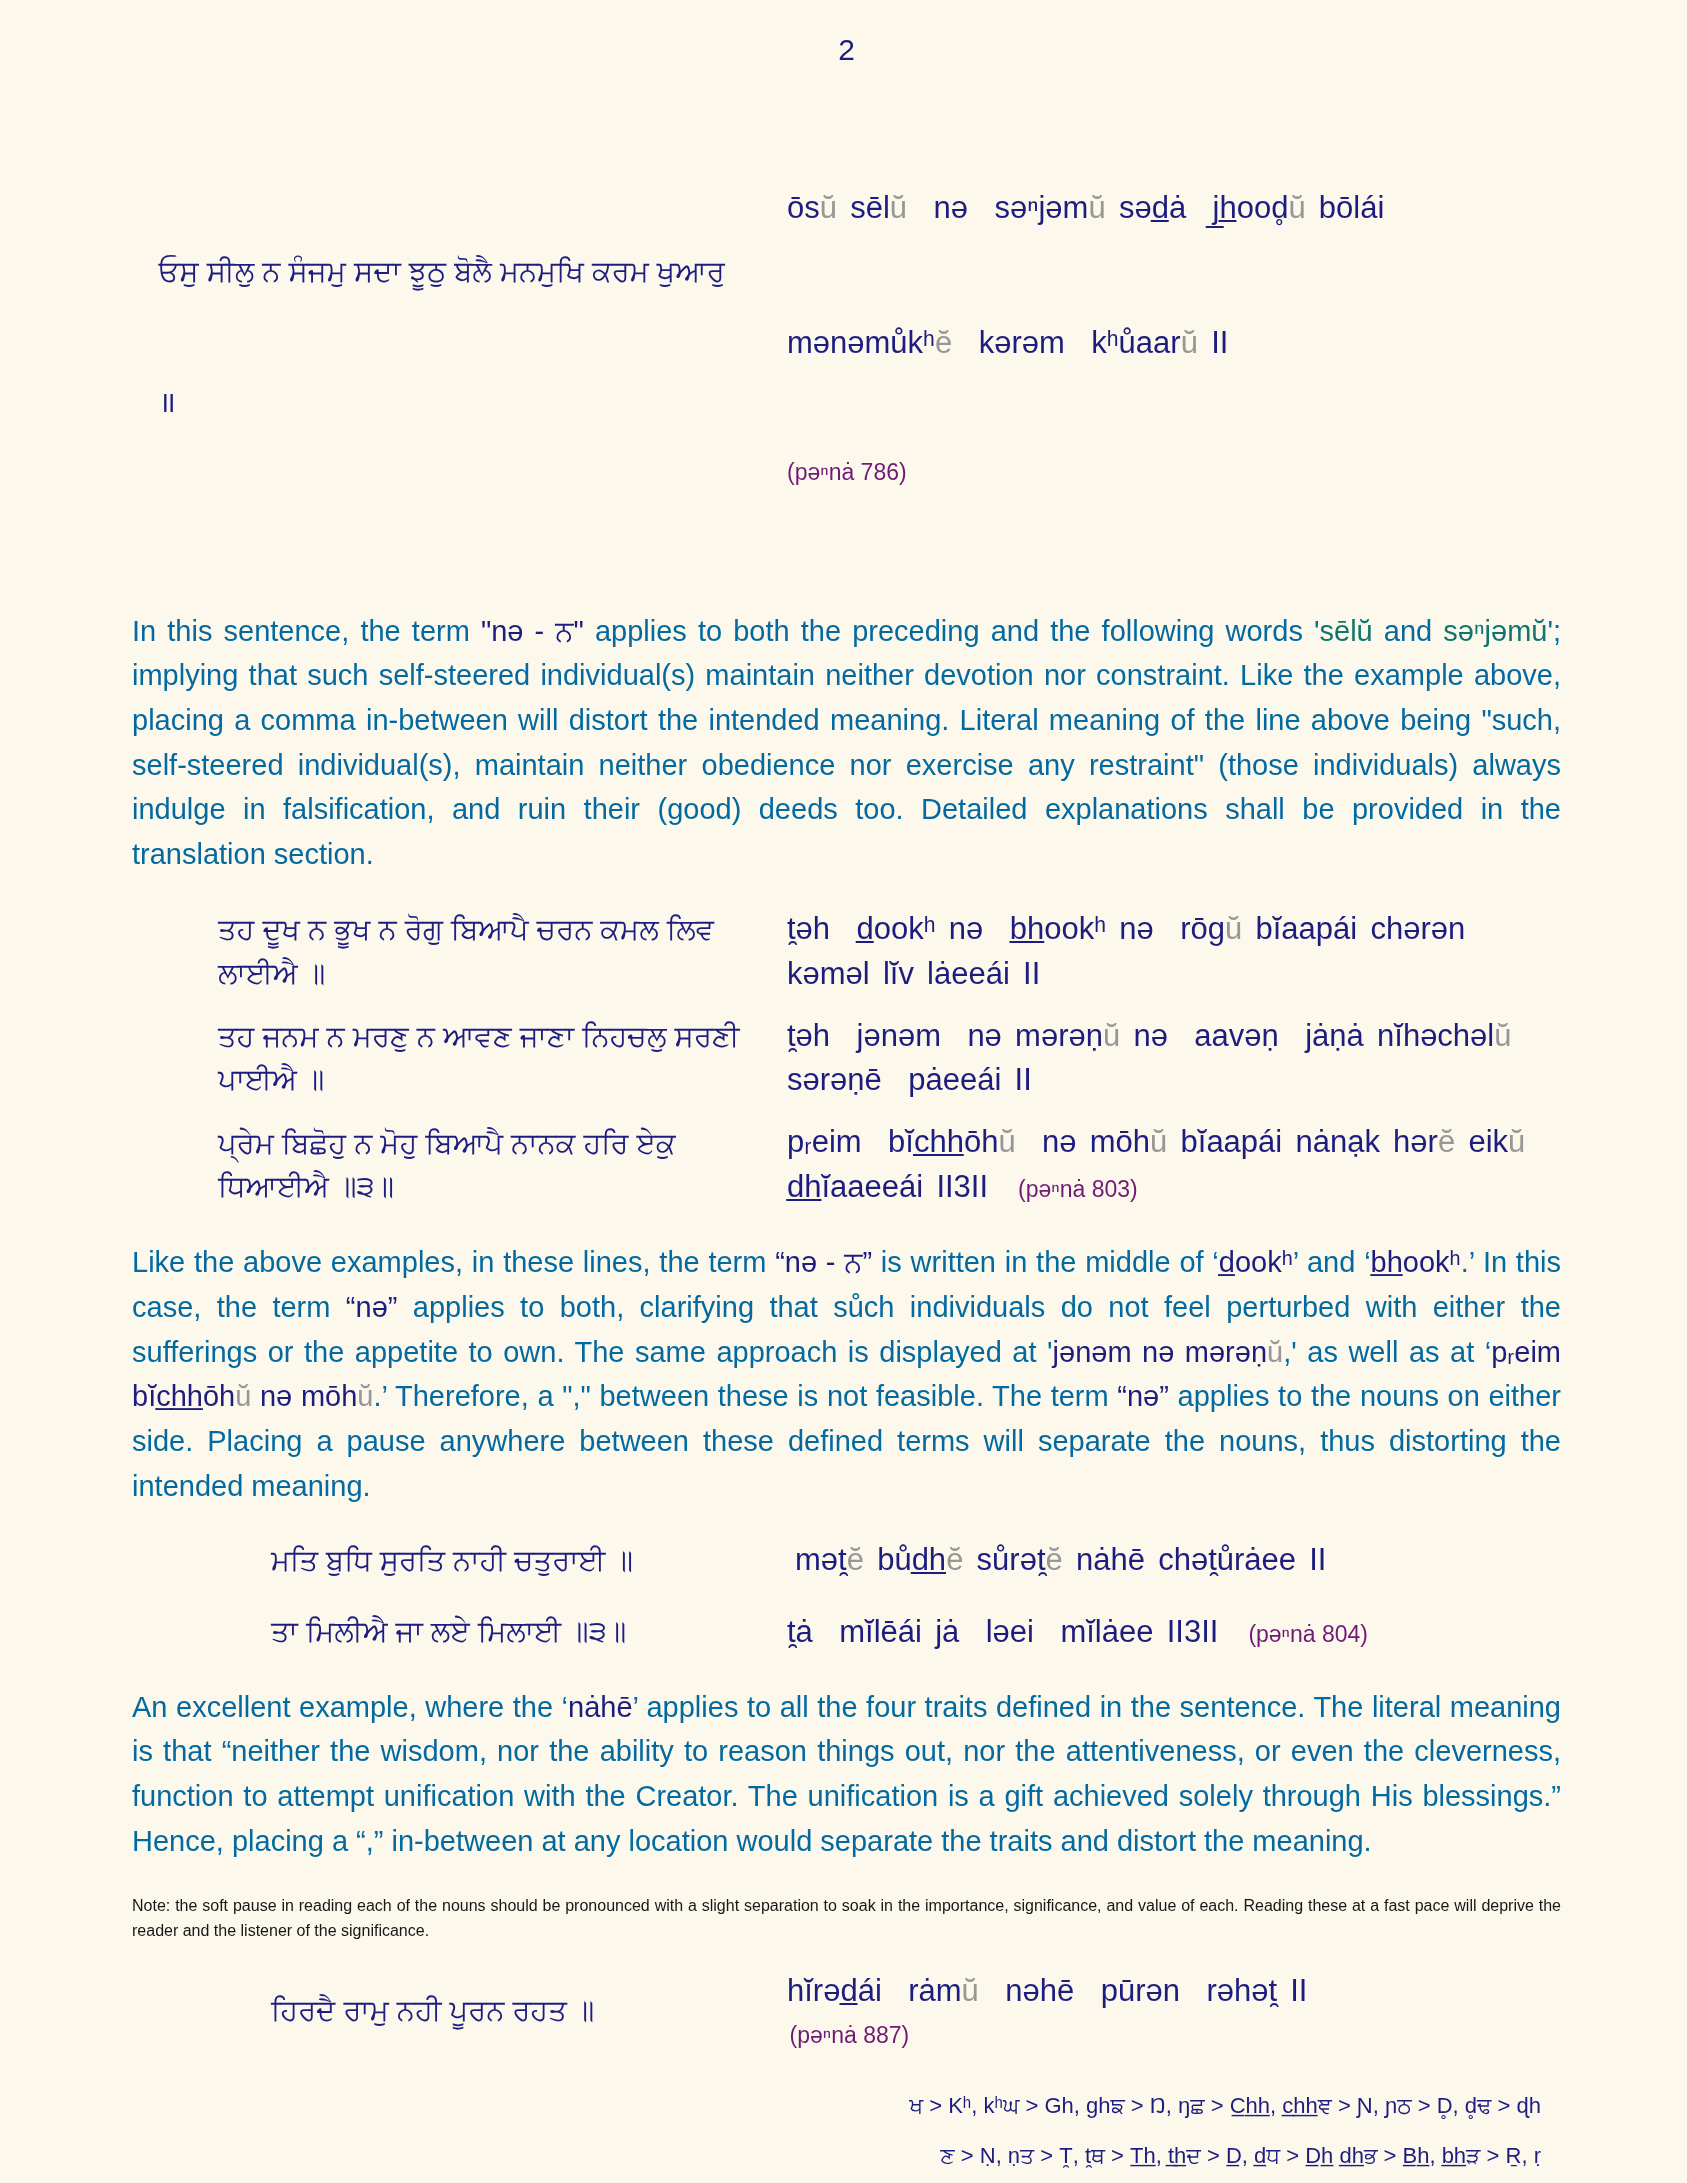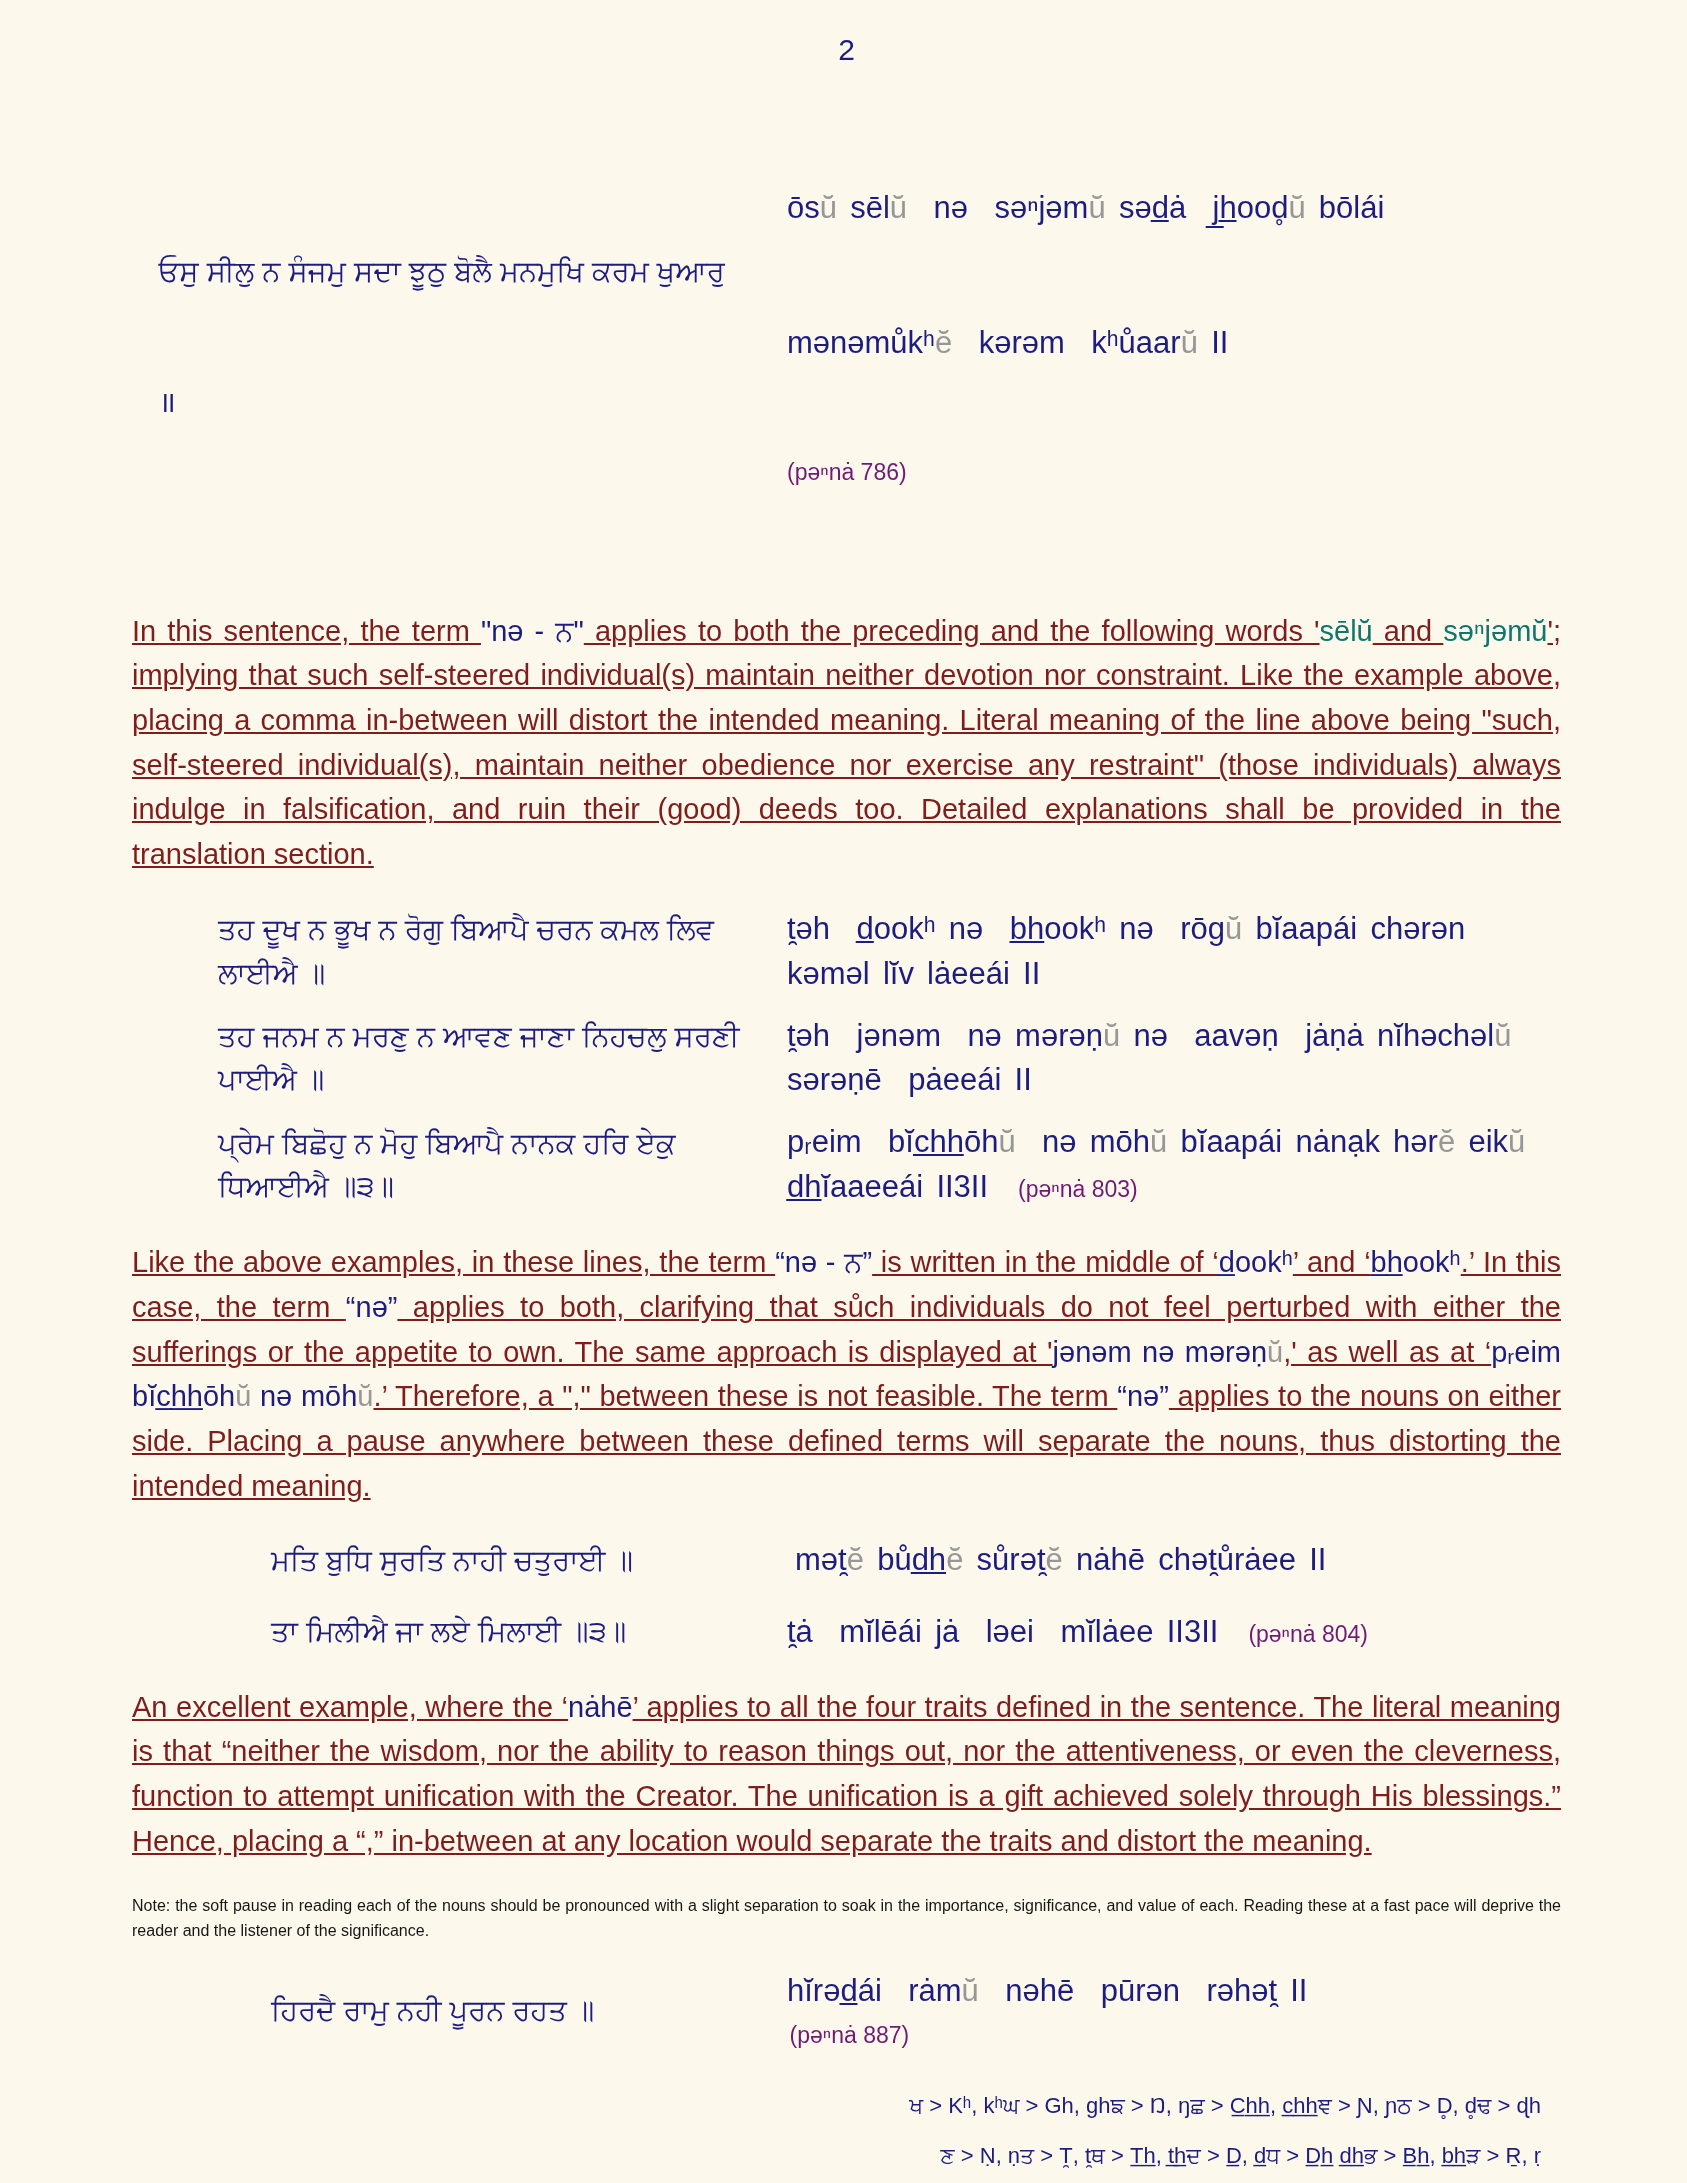--- a/index.html
+++ b/index.html
@@ -16,21 +16,21 @@
   .gur{width:655px;flex-shrink:0;box-sizing:border-box;color:#1d1d80;font-size:29px;line-height:1.5;white-space:pre-wrap;}
   .ind1{padding-left:26.5px;}
   .ind2{padding-left:86px;}
   .ind3{padding-left:139px;}
   .tr{flex:1;color:#1d1d80;font-size:31px;line-height:1.45;word-spacing:4.6px;white-space:pre-wrap;}
   .panna{color:#701a75;font-size:23px;word-spacing:normal;}
   .tr .panna.inline{display:inline-block;margin-left:30px;}
   .tr .panna.block{display:block;margin-top:5.3px;margin-left:2.6px;}
 
   .para{font-size:29px;line-height:1.54;text-align:justify;margin:30px 0;}
-  .s-b{color:#7f1d1d;text-decoration:underline;}
+  .s-b{color:#0369a1;}
   .s-n{color:#1d1d80;}
   .s-g{color:#0f766e;}
   .mut{color:#979797;}
 
   .vgroup{margin:6.6px 0;}
   .vgap{margin-bottom:17px;}
   .v3row{margin-bottom:26.5px;gap:8px;}
 
   .note{font-size:16px;line-height:1.58;text-align:justify;margin:17px 0 25px;}
 

